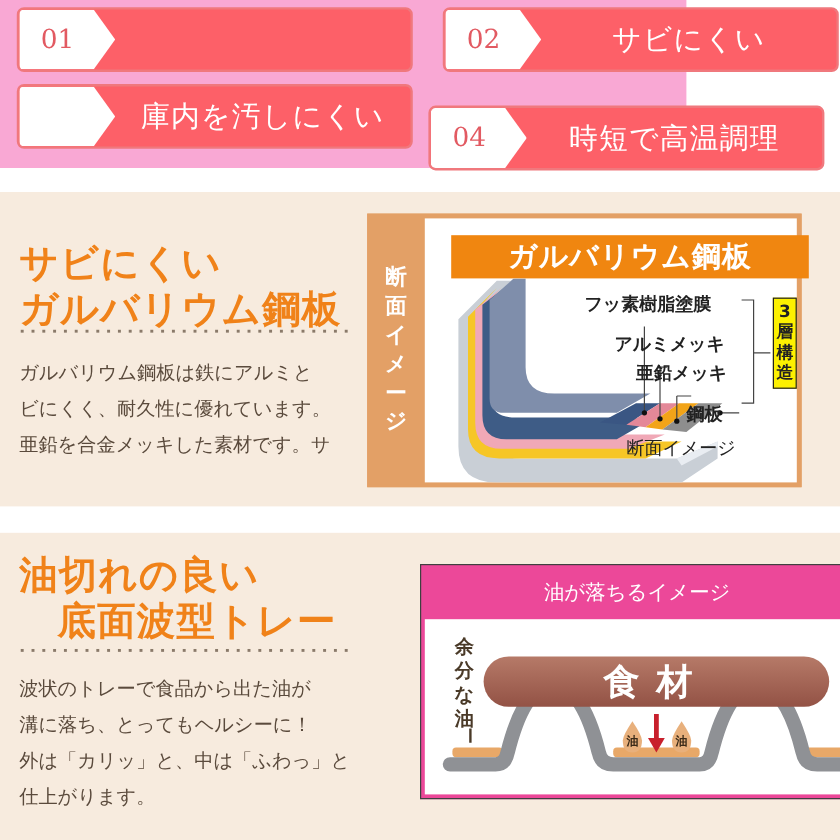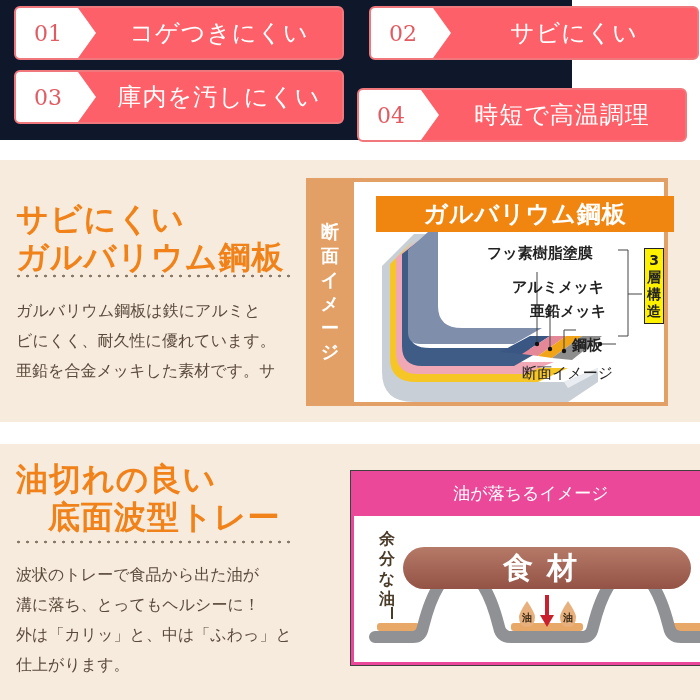--- a/index.html
+++ b/index.html
@@ -1,20 +1,20 @@
 <!DOCTYPE html>
 <html><head>
 <meta charset="utf-8">
 <style>
   * { box-sizing: border-box; margin: 0; padding: 0; }
   html, body { width: 700px; height: 700px; overflow: hidden; background: #ffffff; }
   body { font-family: "DejaVu Sans", "Liberation Sans", sans-serif; position: relative; }
 
   
-  .badges { position: absolute; left: 0; top: 0; width: 572px; height: 140px; background: #0f172a; }
+  .badges { position: absolute; left: 0; top: 0; width: 572px; height: 140px; background: #f9a8d4; }
   .badge {
     position: absolute; height: 54px; width: 330px;
     border: 2px solid #f0787d; border-radius: 6px; background: #fd6068; overflow: hidden;
   }
   .badge .num-box {
     position: absolute; left: 0; top: 0; height: 100%; width: 80px; background: #fff;
     clip-path: polygon(0 0, 62px 0, 80px 50%, 62px 100%, 0 100%);
   }
   .badge .num {
     position: absolute; left: 0; top: 0; width: 64px; height: 100%;
@@ -92,30 +92,28 @@
   }
   svg text { font-family: "DejaVu Sans", "Liberation Sans", sans-serif; }
 </style>
 </head>
 <body>
 
 <div class="badges">
   <div class="badge" style="left:14px; top:6px;">
     <div class="num-box"></div>
     <div class="num">01</div>
-    <div class="label">コゲつきにくい</div>
   </div>
   <div class="badge" style="left:369px; top:6px;text-align:center;">
     <div class="num-box"></div>
     <div class="num">02</div>
     <div class="label">サビにくい</div>
   </div>
   <div class="badge" style="left:14px; top:70px;">
     <div class="num-box"></div>
-    <div class="num">03</div>
     <div class="label">庫内を汚しにくい</div>
   </div>
   <div class="badge" style="left:357px; top:88px;">
     <div class="num-box"></div>
     <div class="num">04</div>
     <div class="label">時短で高温調理</div>
   </div>
 </div>
 
 <div class="band band1"></div>

